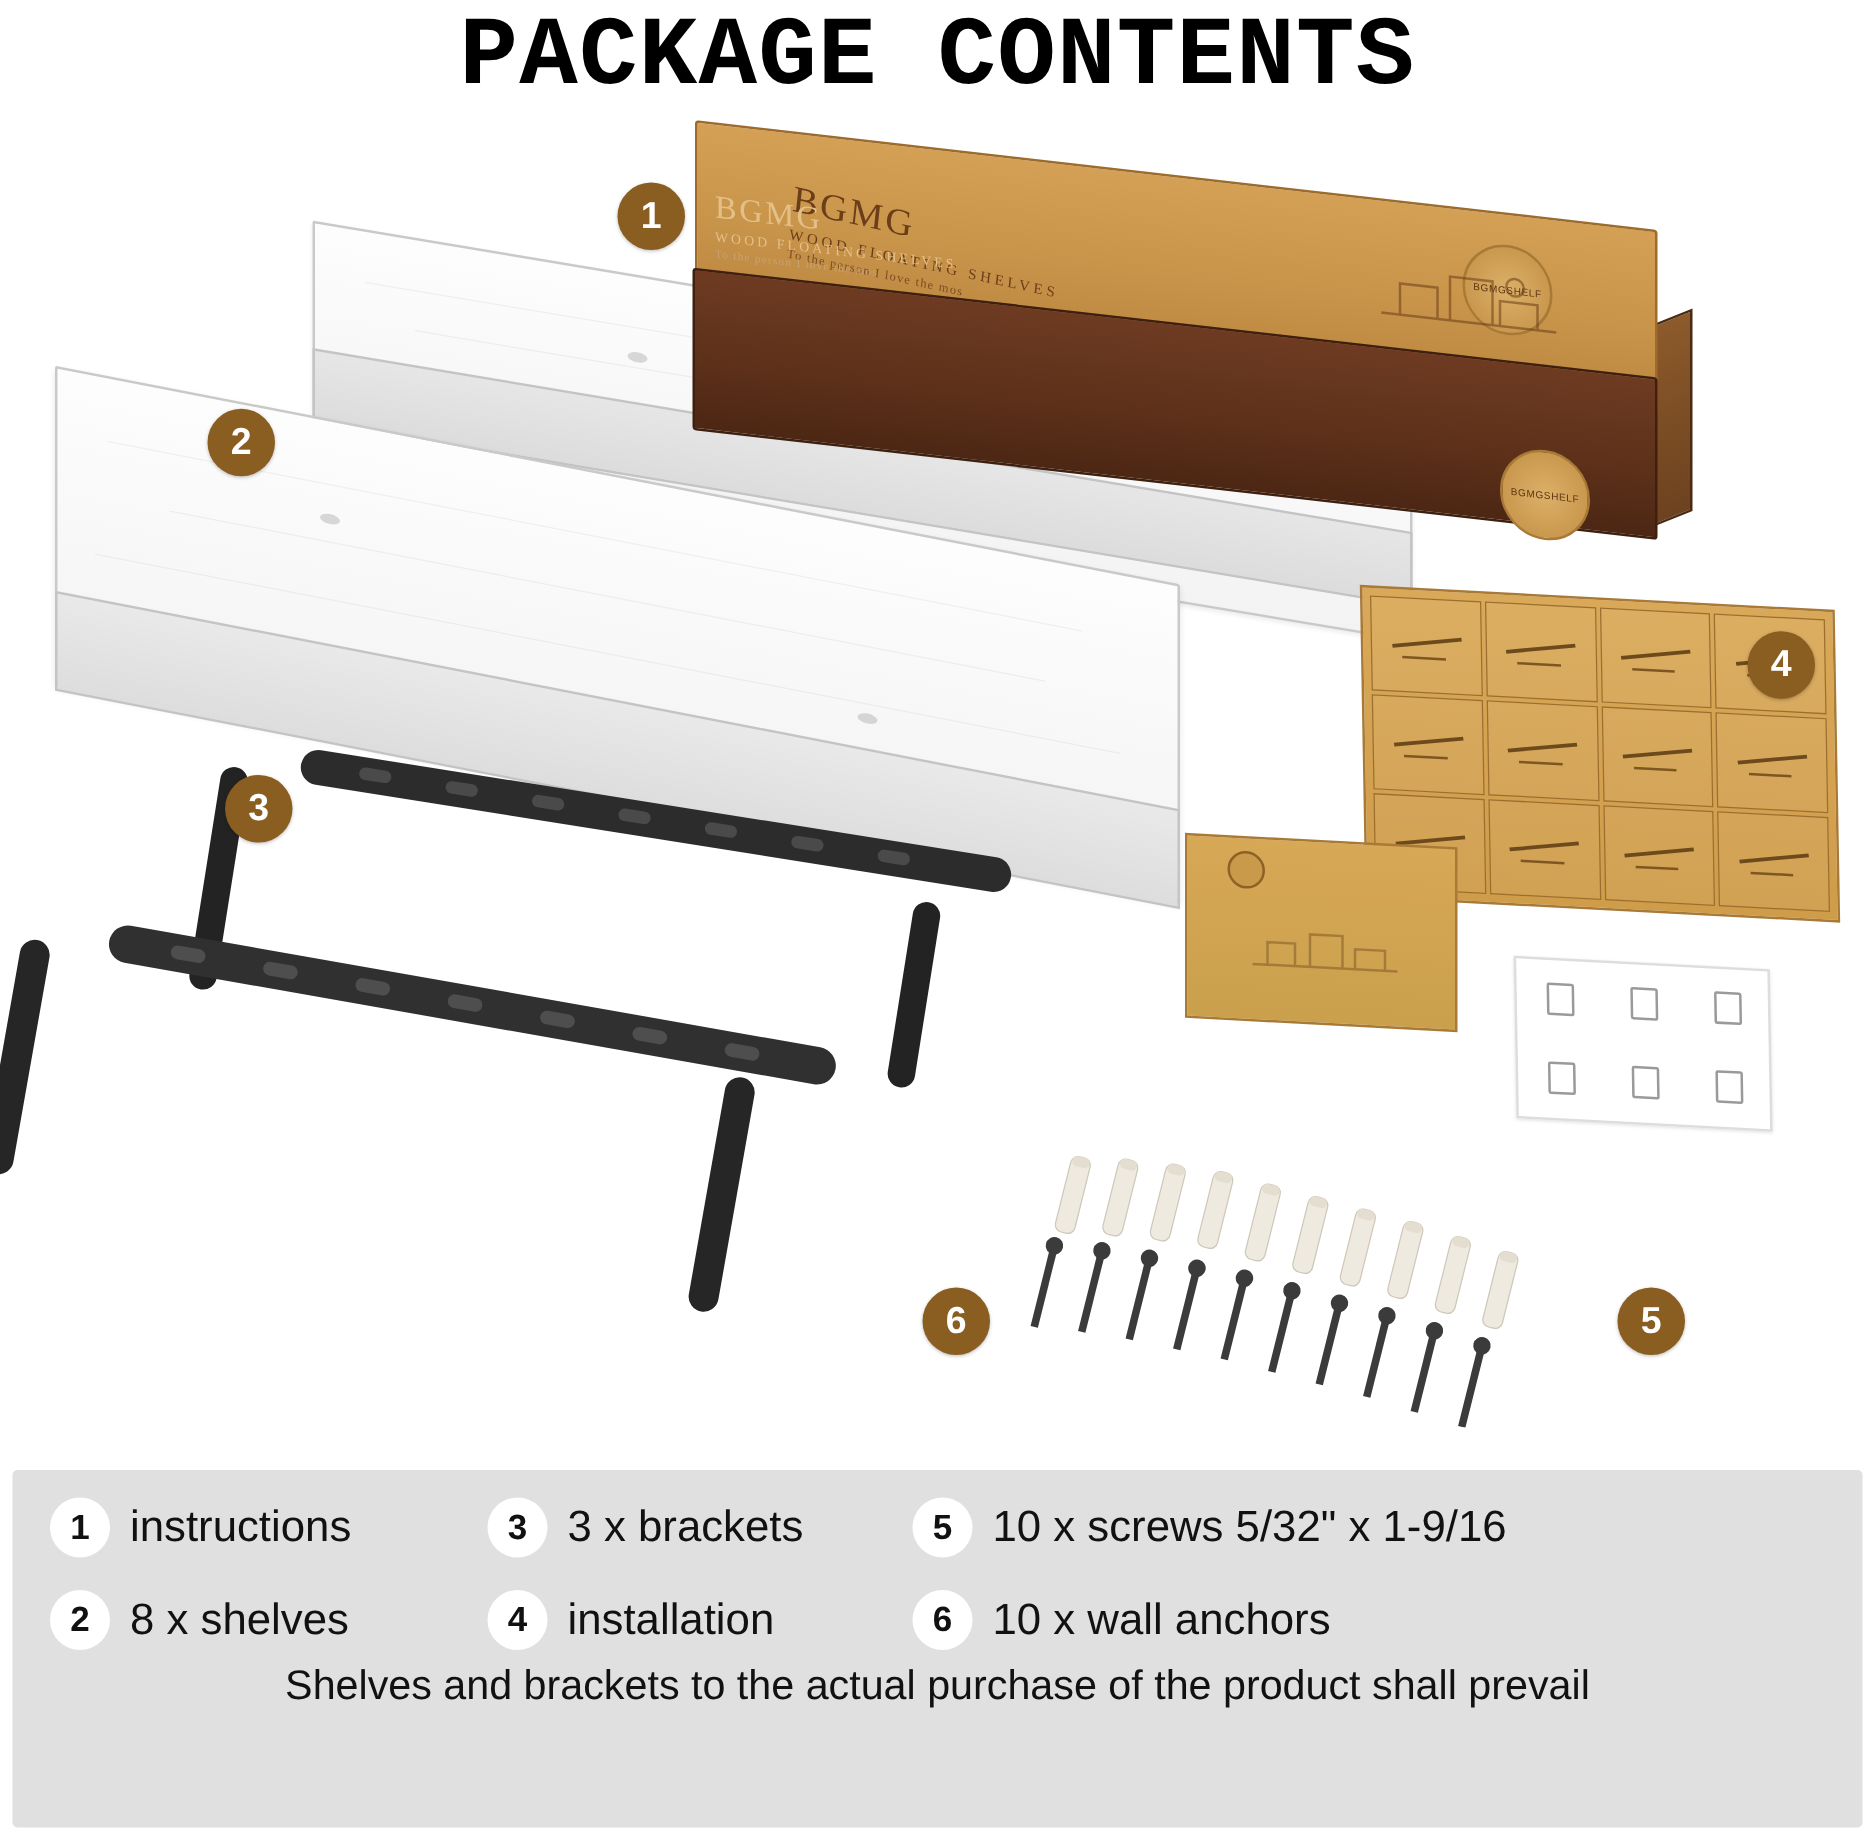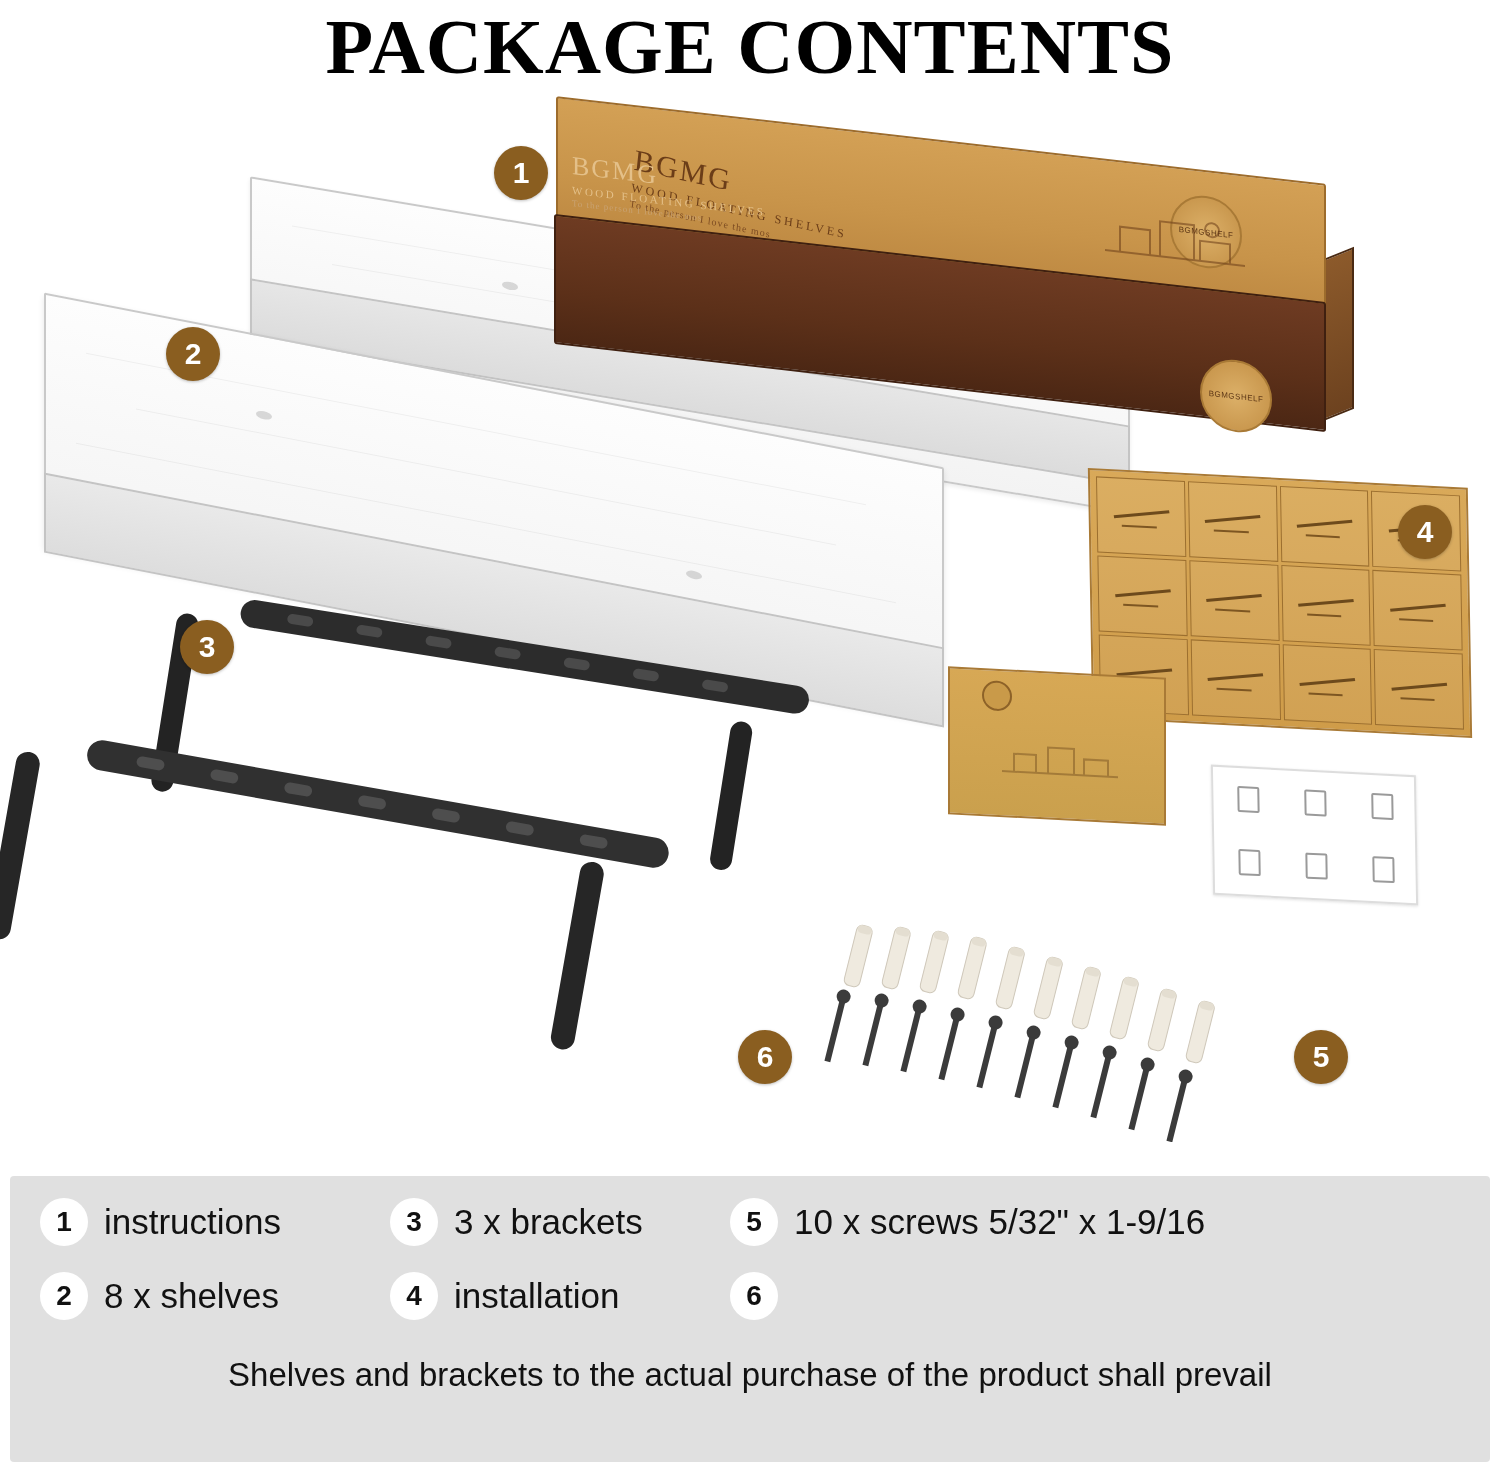--- a/index.html
+++ b/index.html
@@ -20,21 +20,21 @@
   .title {
     position: absolute;
     top: 2px;
     left: 0;
     width: 1500px;
     text-align: center;
     font-size: 78px;
     font-weight: bold;
     letter-spacing: 1px;
     color: #000;
-    font-family: Liberation Serif, serif;
+    font-family: Liberation Mono, monospace;
   }
 
   
   .badge {
     position: absolute;
     width: 54px; height: 54px;
     border-radius: 50%;
     background: #8a5e20;
     color: #ffffff;
     font-size: 30px;
@@ -290,21 +290,21 @@
     font-size: 28px;
     font-weight: bold;
     display: flex; align-items: center; justify-content: center;
     flex: 0 0 auto;
   }
   .legend-text {
     font-size: 35px;
     color: #111;
   }
   .legend-footer {
-    margin-top: 36px;
+    margin-top: 9px;
     text-align: center;
     font-size: 33px;
     color: #111;
   }
 </style>
 </head>
 <body>
 
 <div id="page">
 
@@ -547,19 +547,20 @@
       <div class="legend-item">
         <div class="legend-num">2</div>
         <div class="legend-text">8 x shelves</div>
       </div>
       <div class="legend-item">
         <div class="legend-num">4</div>
         <div class="legend-text">installation</div>
       </div>
       <div class="legend-item">
         <div class="legend-num">6</div>
+        <div class="legend-text">10 x wall anchors</div>
       </div>
 
     </div>
     <div class="legend-footer">Shelves and brackets to the actual purchase of the product shall prevail</div>
   </div>
 
 </div>
 
 </body></html>

